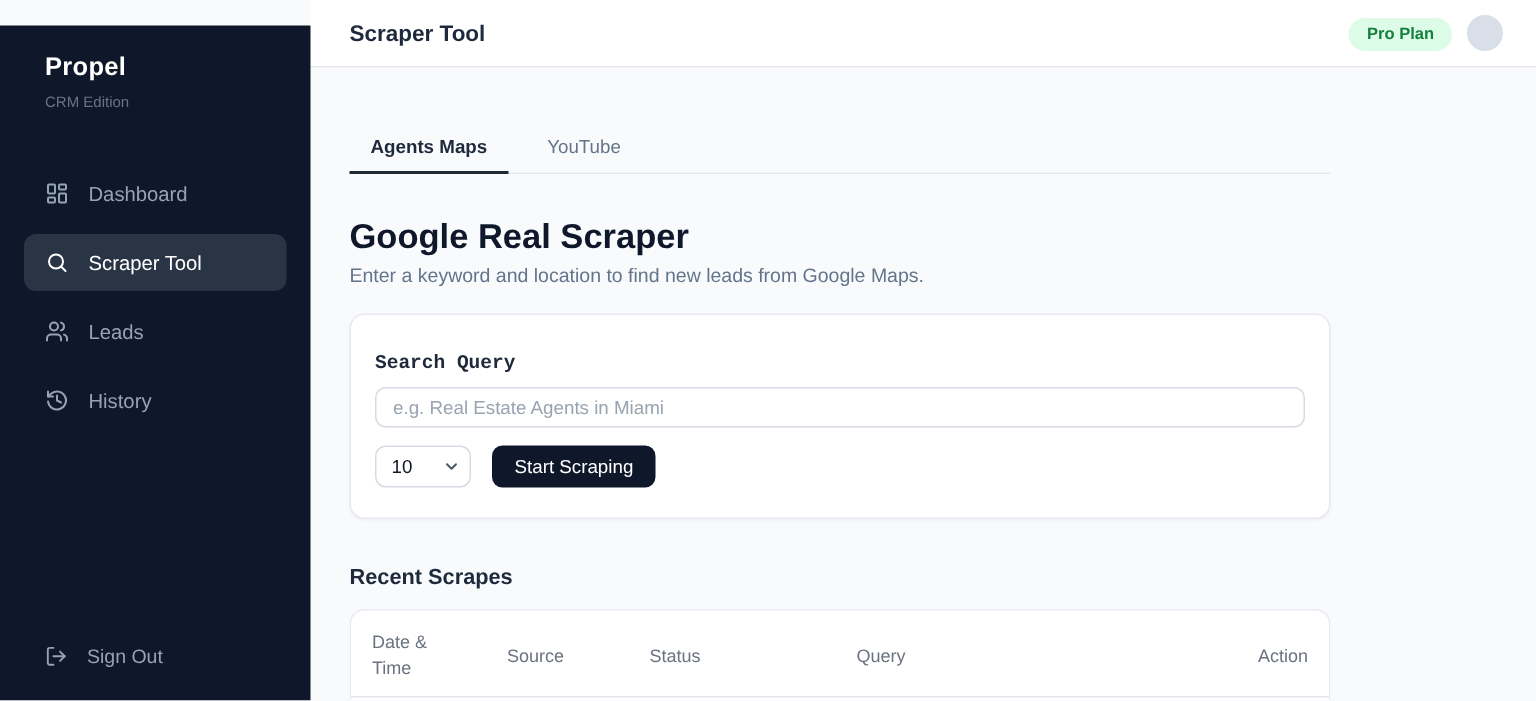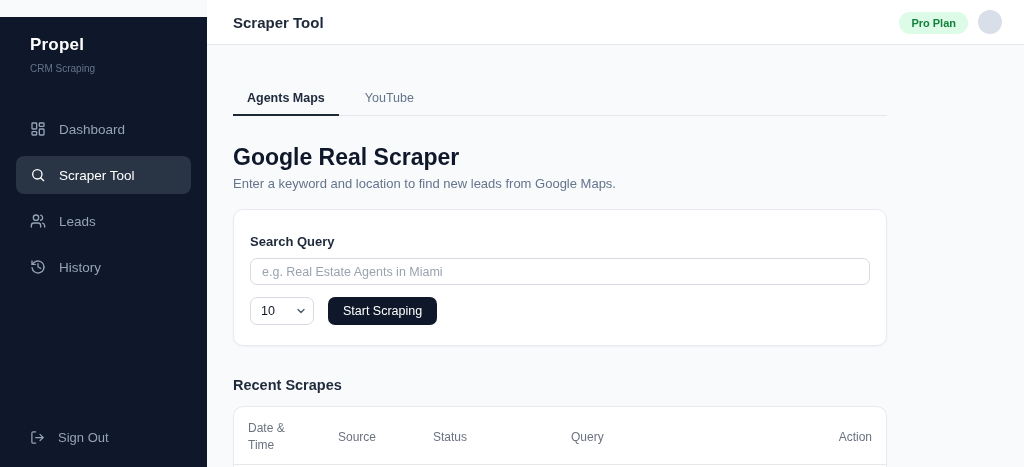--- a/index.html
+++ b/index.html
@@ -78,21 +78,21 @@
 
   
   .card {
     margin-top:18px;
     background:#ffffff;
     border:1px solid #e7eaf0;
     border-radius:10px;
     box-shadow:0 1px 2px rgba(15,23,42,.04);
     padding:24px 16px 20px 16px;
   }
-  .field-label { font-size:13px; font-weight:700; color:#1e293b; }
+  .field-label { font-size:13px; font-weight:700; color:#1e293b;font-family:Liberation Mono, monospace; }
   .query-input {
     margin-top:9px; width:100%; height:27px;
     border:1px solid #d6dbe3; border-radius:7px;
     padding:3px 11px; font-size:12.5px; color:#111827;
     font-family:"Liberation Sans", sans-serif;
     outline:none; background:#fff;
   }
   .query-input::placeholder { color:#9aa3b0; }
   .form-row { margin-top:12px; display:flex; align-items:center; gap:14px; }
   .select-wrap { position:relative; width:64px; height:28px; }
@@ -140,21 +140,21 @@
   .th-query { flex:1 1 auto; }
   .th-status { width:138px; }
   .th-action { width:46px; text-align:right; }
 </style>
 </head>
 <body>
 
 <aside class="sidebar">
   <div class="brand">
     <div class="brand-name">Propel</div>
-    <div class="brand-sub">CRM Scraping</div>
+    <div class="brand-sub">CRM Edition</div>
   </div>
 
   <nav class="nav">
     <div class="nav-item">
       <svg viewBox="0 0 24 24" fill="none" stroke="currentColor" stroke-width="2" stroke-linecap="round" stroke-linejoin="round">
           <rect x="3" y="3" width="7" height="9" rx="1"></rect>
           <rect x="14" y="3" width="7" height="5" rx="1"></rect>
           <rect x="14" y="12" width="7" height="9" rx="1"></rect>
           <rect x="3" y="16" width="7" height="5" rx="1"></rect>
         </svg>

